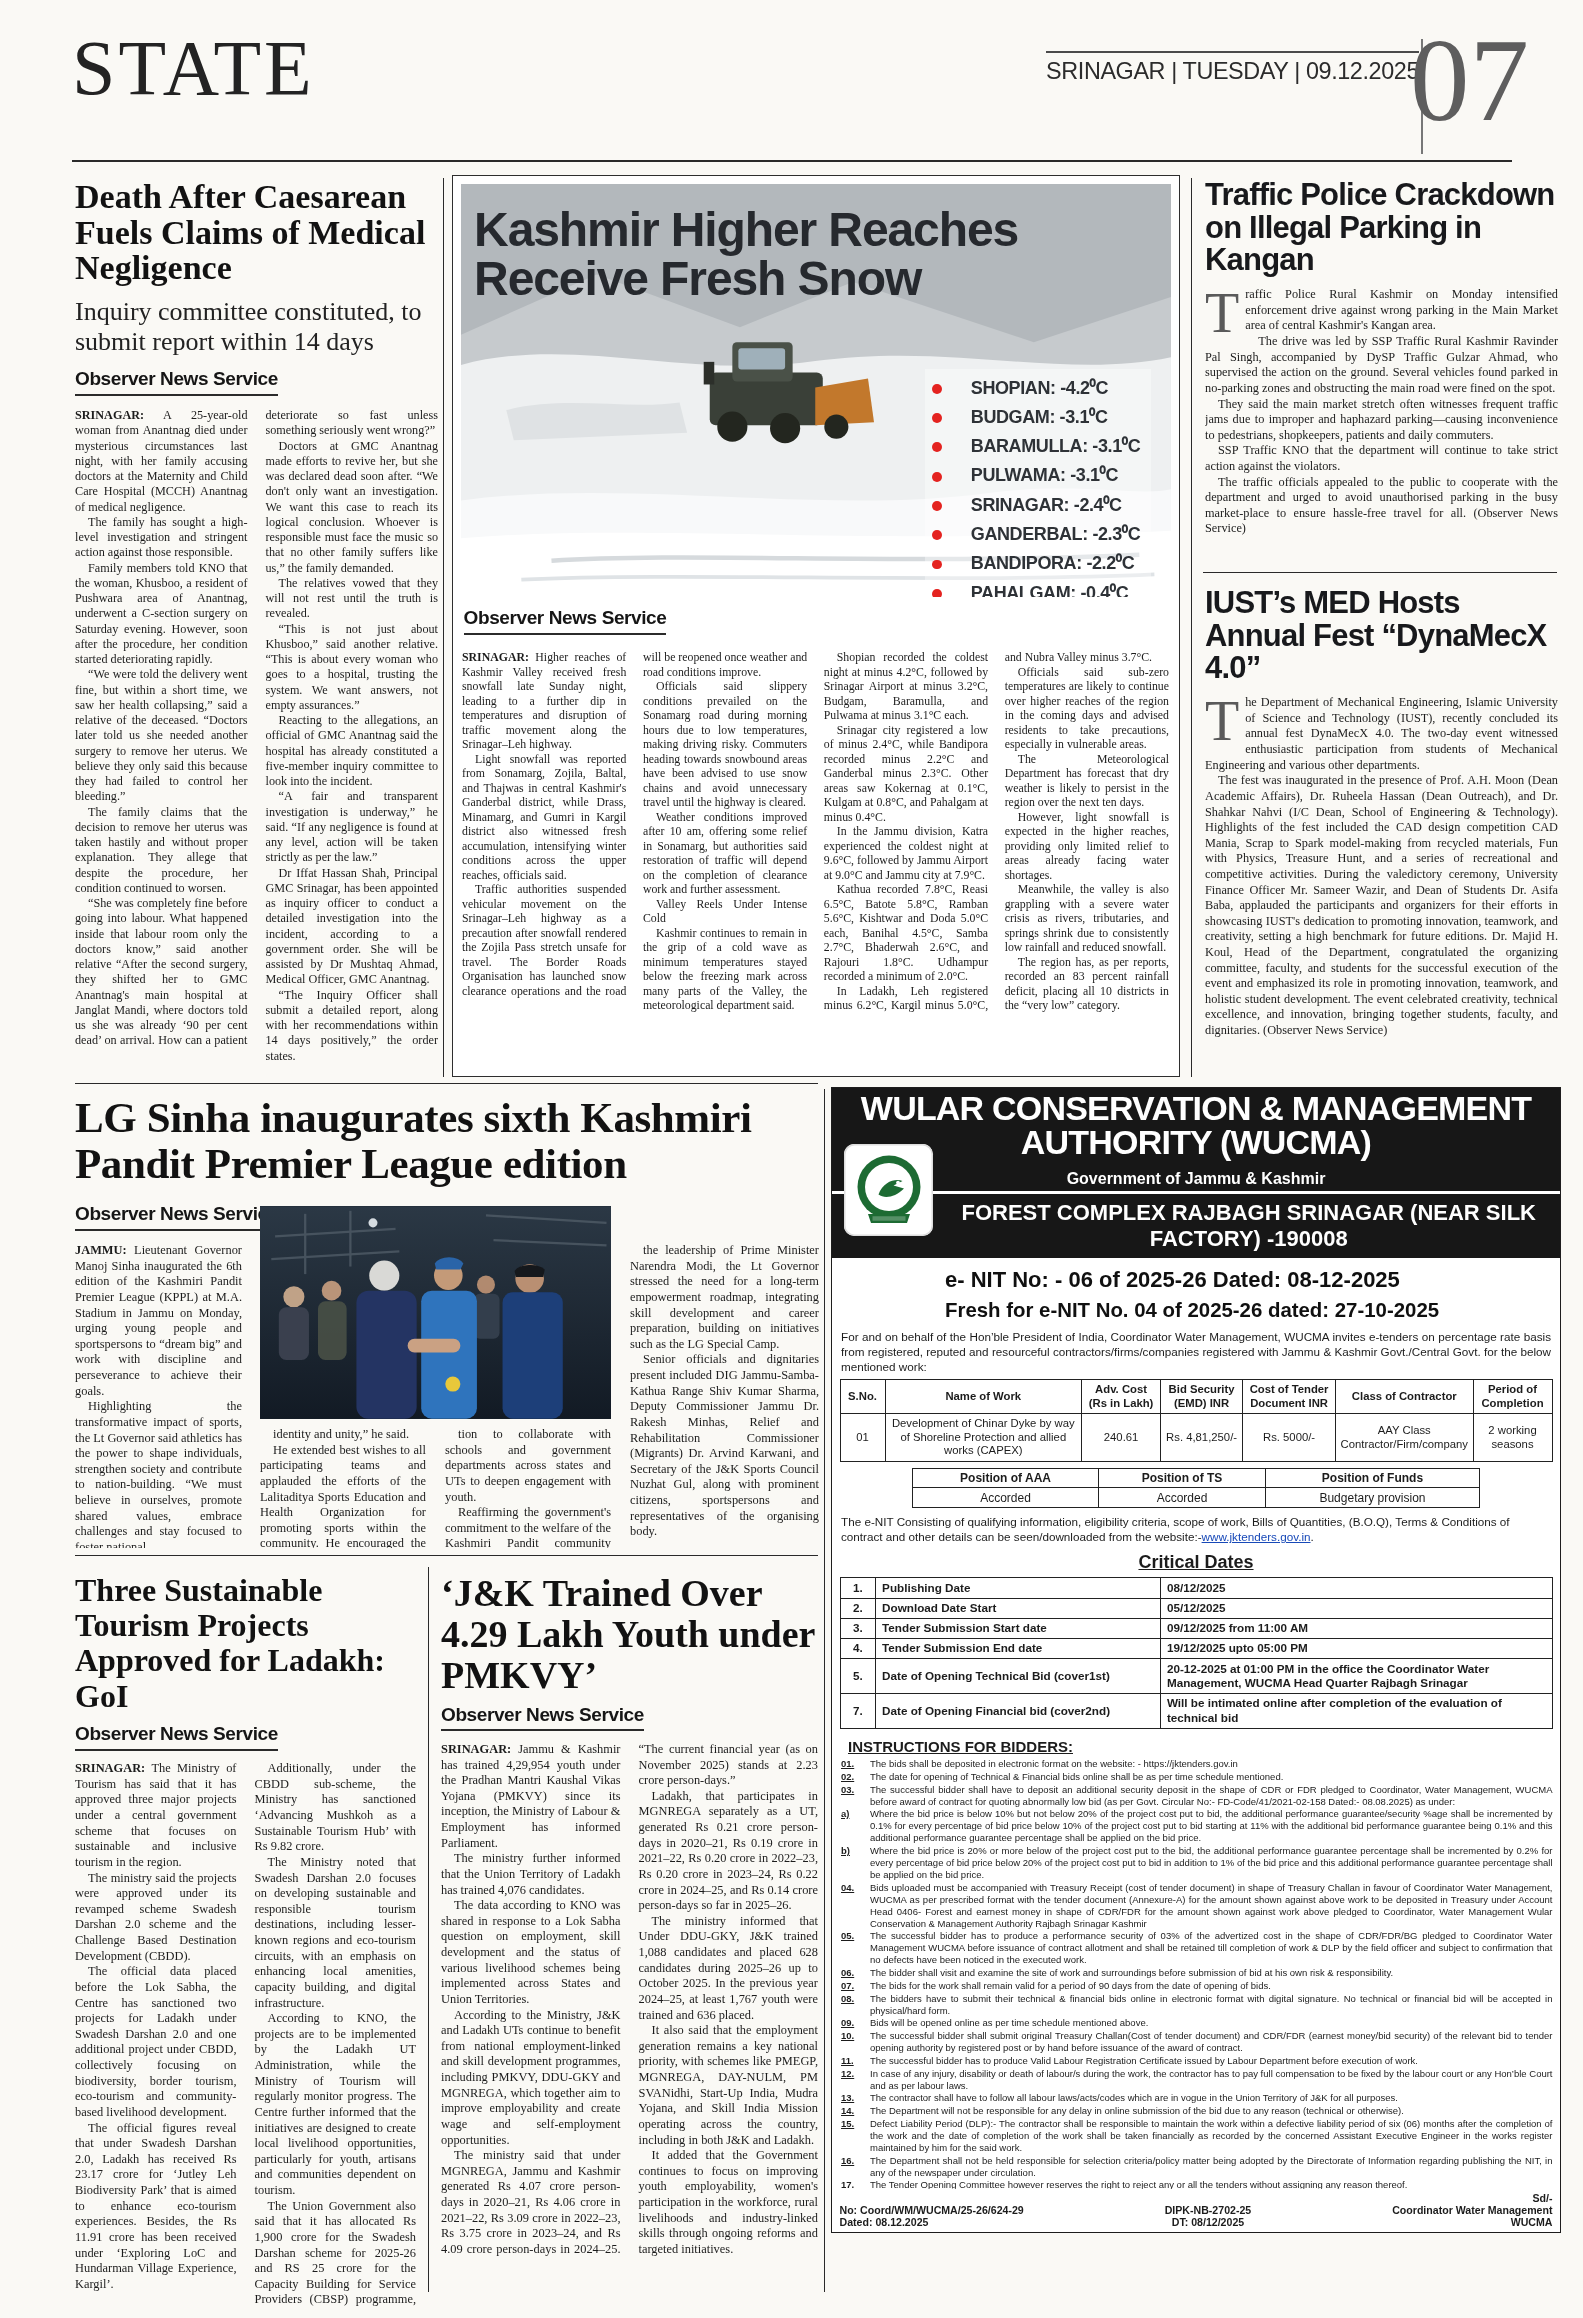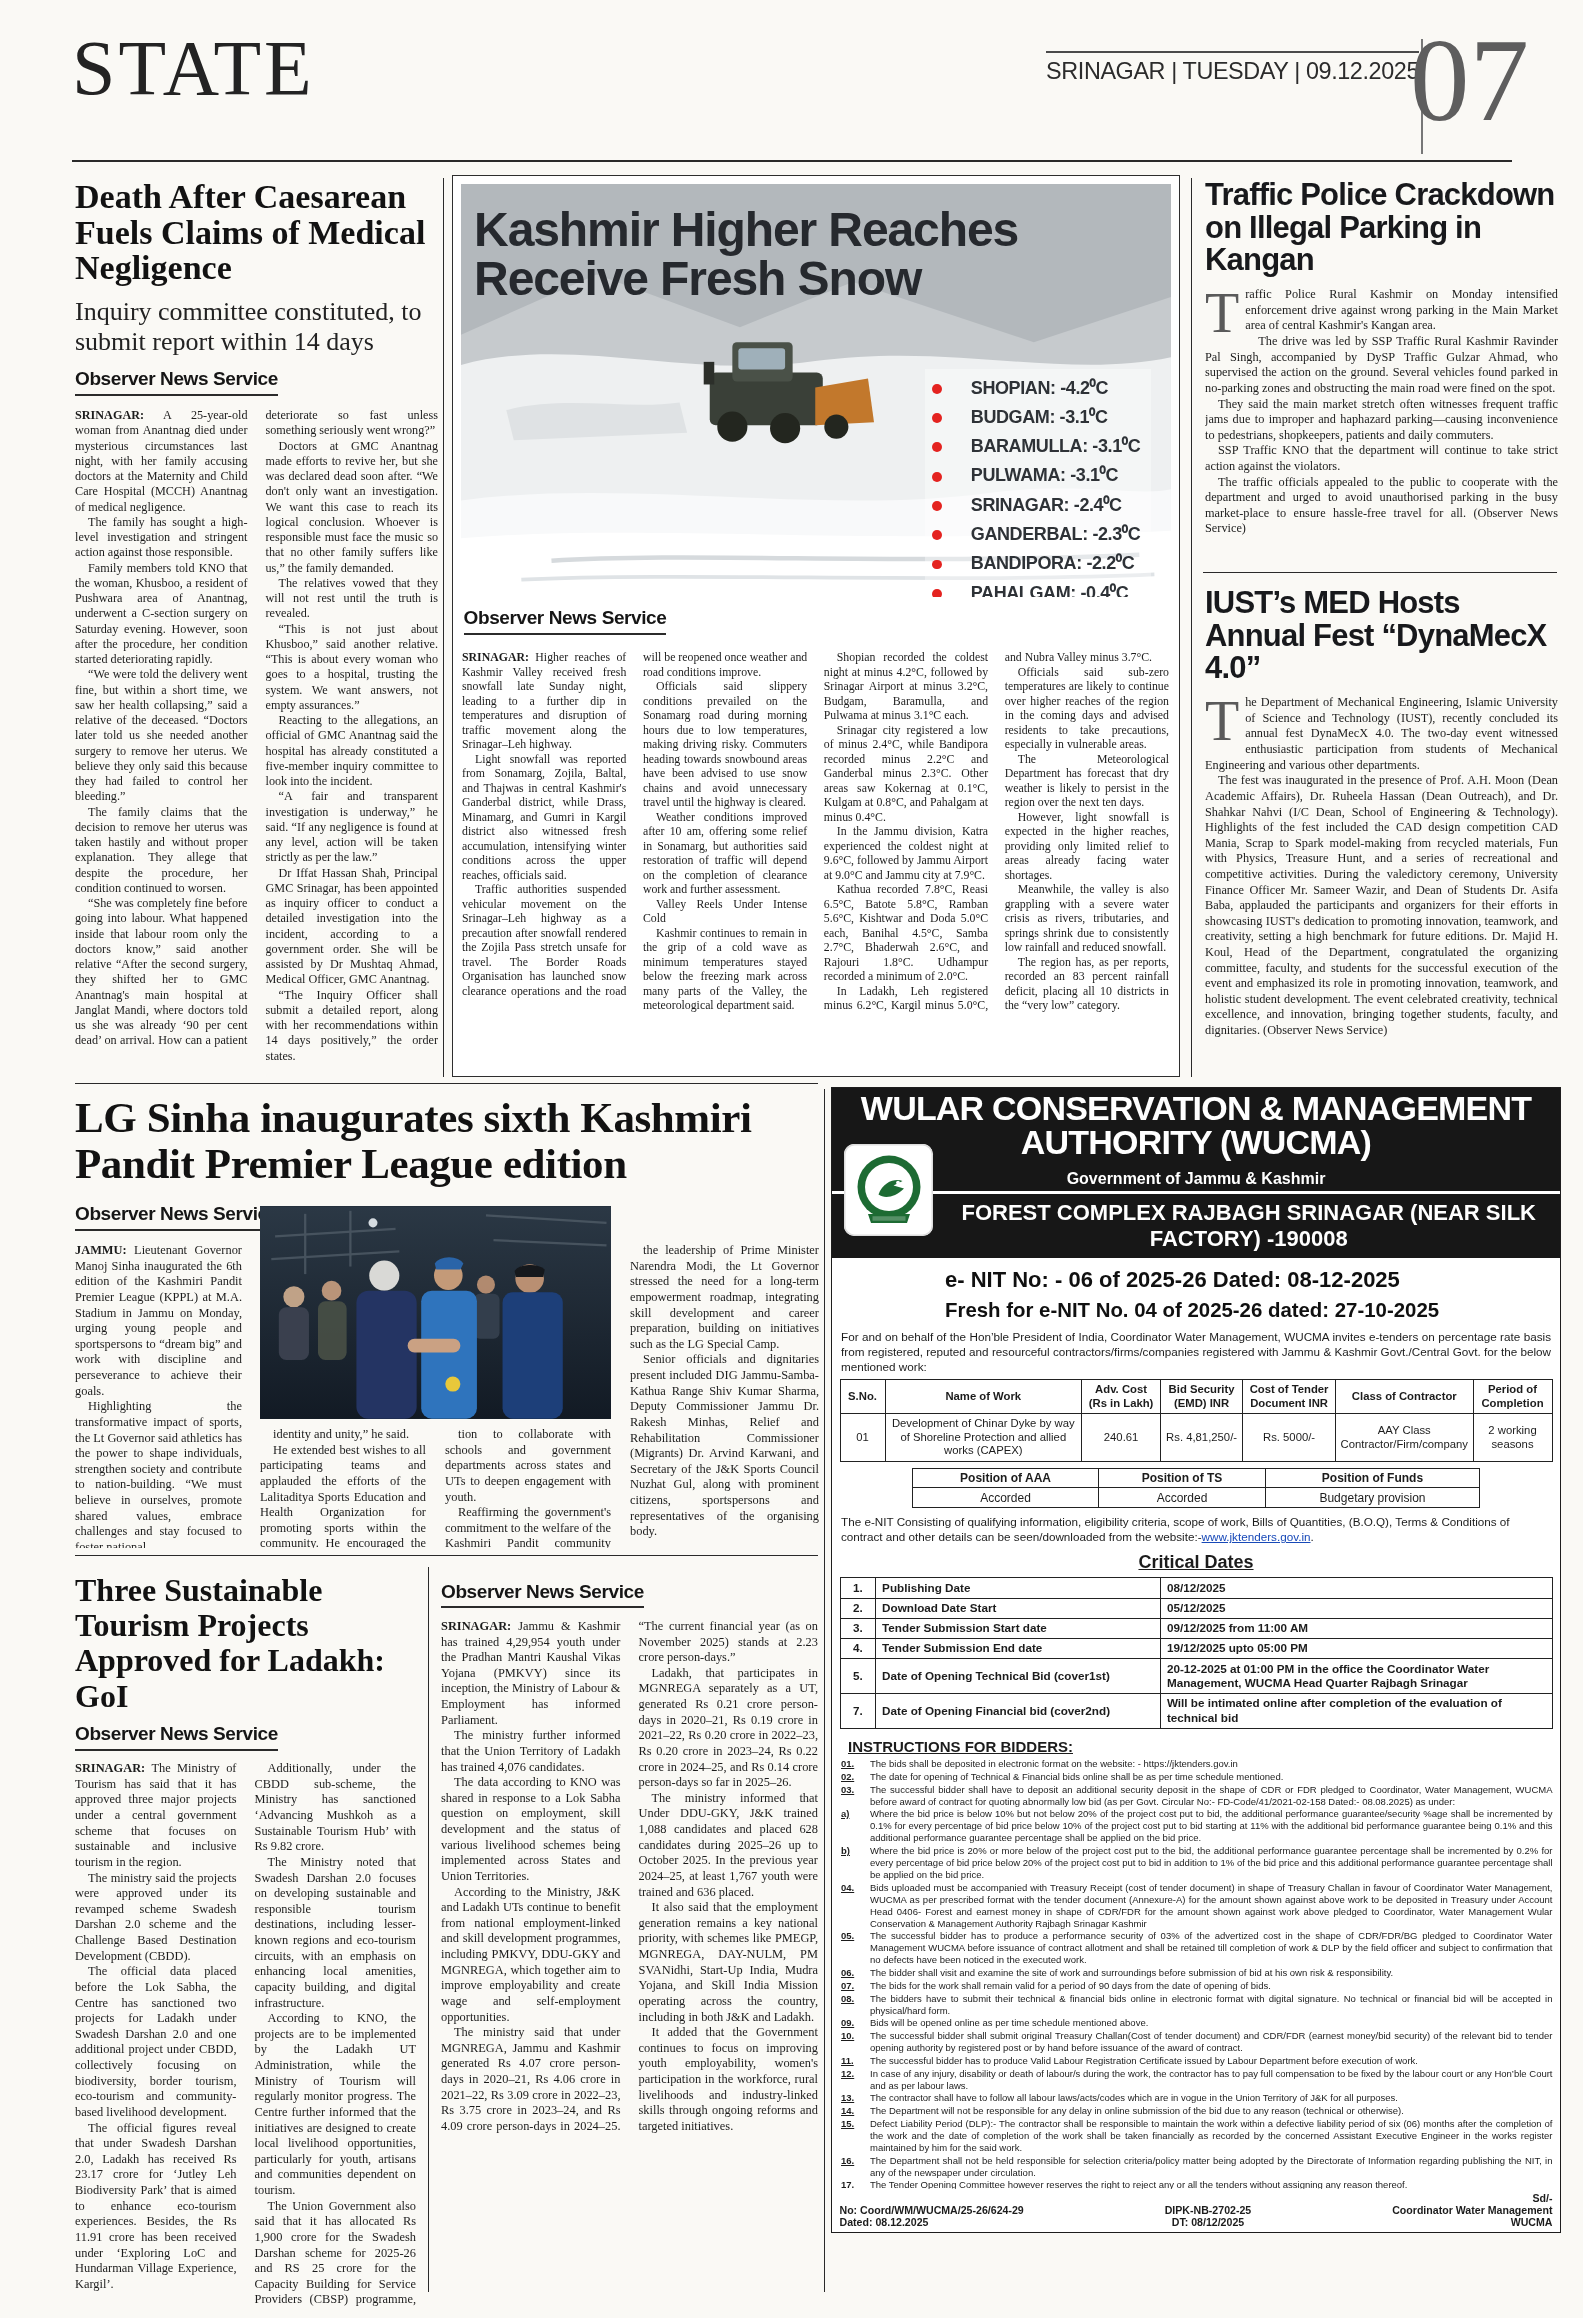--- a/index.html
+++ b/index.html
@@ -247,20 +247,21 @@
 <div class="abs" style="left:75px;top:1573px;width:341px;">
   <div class="hl" style="font-size:32px;line-height:1.1;">Three Sustainable Tourism Projects Approved for Ladakh: GoI</div>
   <div style="margin-top:9px;"><span class="byline">Observer News Service</span></div>
   <div class="body cols2 b-body" style="margin-top:10.6px;height:558px;">
     <p class="para first"><strong class="lead">SRINAGAR:</strong><span> The Ministry of Tourism has said that it has approved three major projects under a central government scheme that focuses on sustainable and inclusive tourism in the region.</span></p>
     <div class="flow"><p class="para">The ministry said the projects were approved under its revamped scheme Swadesh Darshan 2.0 scheme and the Challenge Based Destination Development (CBDD).</p><p class="para">The official data placed before the Lok Sabha, the Centre has sanctioned two projects for Ladakh under Swadesh Darshan 2.0 and one additional project under CBDD, collectively focusing on biodiversity, border tourism, eco-tourism and community-based livelihood development.</p><p class="para">The official figures reveal that under Swadesh Darshan 2.0, Ladakh has received Rs 23.17 crore for ‘Jutley Leh Biodiversity Park’ that is aimed to enhance eco-tourism experiences. Besides, the Rs 11.91 crore has been received under ‘Exploring LoC and Hundarman Village Experience, Kargil’.</p><p class="para">Additionally, under the CBDD sub-scheme, the Ministry has sanctioned ‘Advancing Mushkoh as a Sustainable Tourism Hub’ with Rs 9.82 crore.</p><p class="para">The Ministry noted that Swadesh Darshan 2.0 focuses on developing sustainable and responsible tourism destinations, including lesser-known regions and eco-tourism circuits, with an emphasis on enhancing local amenities, capacity building, and digital infrastructure.</p><p class="para">According to KNO, the projects are to be implemented by the Ladakh UT Administration, while the Ministry of Tourism will regularly monitor progress. The Centre further informed that the initiatives are designed to create local livelihood opportunities, particularly for youth, artisans and communities dependent on tourism.</p><p class="para">The Union Government also said that it has allocated Rs 1,900 crore for the Swadesh Darshan scheme for 2025-26 and RS 25 crore for the Capacity Building for Service Providers (CBSP) programme, which also covers service providers from J&amp;K and Ladakh.</p></div>
   </div>
 </div>
 
 <div class="abs" style="left:441px;top:1573px;width:377px;">
+  <div class="hl" style="font-size:38px;line-height:1.08;">‘J&amp;K Trained Over 4.29 Lakh Youth under PMKVY’</div>
   <div style="margin-top:7.5px;"><span class="byline">Observer News Service</span></div>
   <div class="body cols2 b-body" style="margin-top:10.6px;height:573px;">
     <p class="para first"><strong class="lead">SRINAGAR:</strong><span> Jammu &amp; Kashmir has trained 4,29,954 youth under the Pradhan Mantri Kaushal Vikas Yojana (PMKVY) since its inception, the Ministry of Labour &amp; Employment has informed Parliament.</span></p>
     <div class="flow"><p class="para">The ministry further informed that the Union Territory of Ladakh has trained 4,076 candidates.</p><p class="para">The data according to KNO was shared in response to a Lok Sabha question on employment, skill development and the status of various livelihood schemes being implemented across States and Union Territories.</p><p class="para">According to the Ministry, J&amp;K and Ladakh UTs continue to benefit from national employment-linked and skill development programmes, including PMKVY, DDU-GKY and MGNREGA, which together aim to improve employability and create wage and self-employment opportunities.</p><p class="para">The ministry said that under MGNREGA, Jammu and Kashmir generated Rs 4.07 crore person-days in 2020–21, Rs 4.06 crore in 2021–22, Rs 3.09 crore in 2022–23, Rs 3.75 crore in 2023–24, and Rs 4.09 crore person-days in 2024–25. “The current financial year (as on November 2025) stands at 2.23 crore person-days.”</p><p class="para">Ladakh, that participates in MGNREGA separately as a UT, generated Rs 0.21 crore person-days in 2020–21, Rs 0.19 crore in 2021–22, Rs 0.20 crore in 2022–23, Rs 0.20 crore in 2023–24, Rs 0.22 crore in 2024–25, and Rs 0.14 crore person-days so far in 2025–26.</p><p class="para">The ministry informed that Under DDU-GKY, J&amp;K trained 1,088 candidates and placed 628 candidates during 2025–26 up to October 2025. In the previous year 2024–25, at least 1,767 youth were trained and 636 placed.</p><p class="para">It also said that the employment generation remains a key national priority, with schemes like PMEGP, MGNREGA, DAY-NULM, PM SVANidhi, Start-Up India, Mudra Yojana, and Skill India Mission operating across the country, including in both J&amp;K and Ladakh.</p><p class="para">It added that the Government continues to focus on improving youth employability, women's participation in the workforce, rural livelihoods and industry-linked skills through ongoing reforms and targeted initiatives.</p></div>
   </div>
 </div>
 
 <div class="abs notice">
   <div class="nbar nbar2">WULAR CONSERVATION &amp; MANAGEMENT AUTHORITY (WUCMA)</div>
   <div class="nbar nbar1">Government of Jammu &amp; Kashmir</div>

